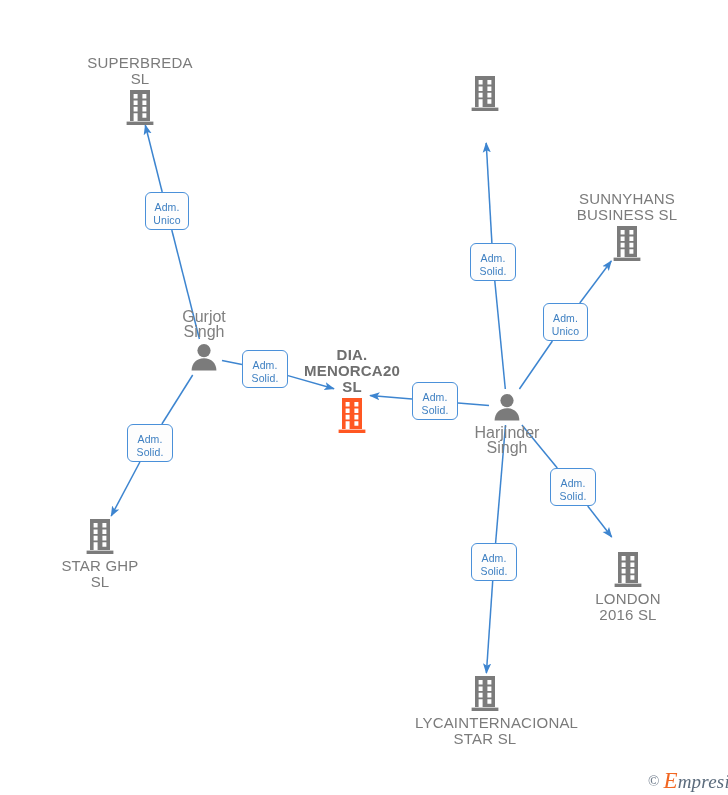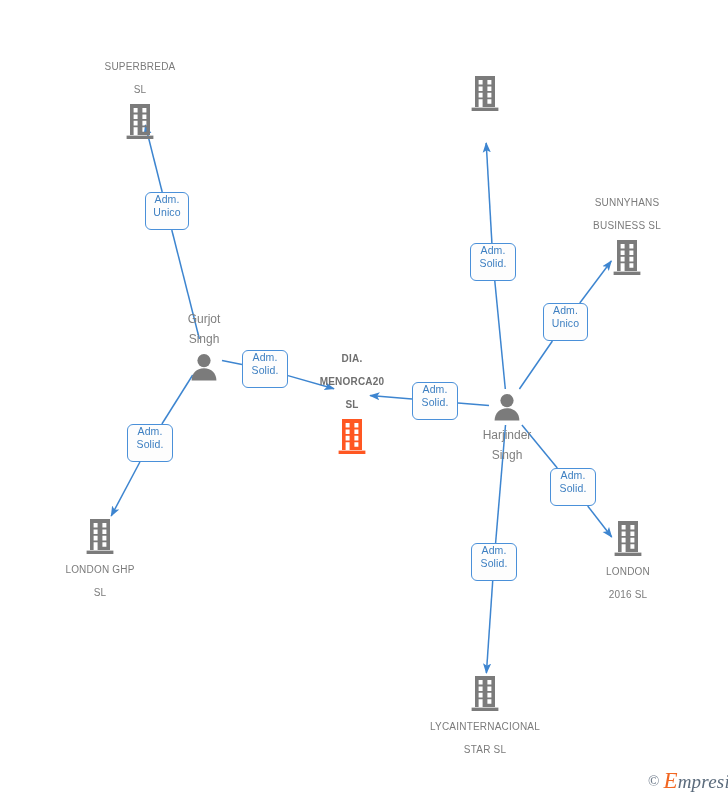--- a/index.html
+++ b/index.html
@@ -25,50 +25,50 @@
     height: 795px;
   }
   .node {
     position: absolute;
     width: 140px;
     margin-left: -70px;
     text-align: center;
     pointer-events: auto;
   }
   .node-label {
-    font-size: 10px;
-    line-height: 23px;
+    font-size: 15px;
+    line-height: 16px;
     letter-spacing: 0.2px;
     color: #7b7b7b;
     white-space: pre-line;
   }
   .node-label.person {
     color: #7f7f7f;
     letter-spacing: 0;
-    font-size: 12px;
-    line-height: 20px;
+    font-size: 16px;
+    line-height: 15px;
   }
   .node-icon {
     display: block;
     margin: 0 auto;
   }
   .node.label-above .node-icon { margin-top: 3px; }
   .node.label-below .node-label { margin-top: 3px; text-align: center; }
 
   .edge-label {
     position: absolute;
     box-sizing: border-box;
     background: #fdfdfd;
     border: 1.4px solid #4a90d9;
     border-radius: 6px;
     color: #3d7fc1;
     font-size: 10.5px;
     line-height: 13px;
     text-align: center;
-    padding: 0 3px 3px 3px;
+    padding: 8px 3px 3px 3px;
     white-space: pre-line;
     letter-spacing: 0.1px;
   }
   .watermark {
     position: absolute;
     display: flex;
     align-items: center;
     gap: 4px;
     font-size: 0;
   }
@@ -166,24 +166,24 @@
           <path d="M15,16.2 C22.6,16.2 27.4,21.4 27.4,28.6 L2.6,28.6 C2.6,21.4 7.4,16.2 15,16.2 Z" fill="#7b7b7b"></path>
         </svg>
         <div class="node-label person">Harjinder
 Singh</div>
       </div>
       <div class="node label-below" style="left: 100px; top: 519px;">
         <svg width="30" height="36" viewBox="0 0 30 36" class="node-icon">
           <path d="M5,0 H25 V31 H5 Z M8.6,4 h4 v4.6 h-4 Z M17.4,4 h4 v4.6 h-4 Z M8.6,10.4 h4 v4.6 h-4 Z M17.4,10.4 h4 v4.6 h-4 Z M8.6,16.8 h4 v4.6 h-4 Z M17.4,16.8 h4 v4.6 h-4 Z M8.6,23.2 h4 v7.8 h-4 Z M17.4,23.2 h4 v4.6 h-4 Z" fill="#7b7b7b" fill-rule="evenodd"></path>
           <path d="M1.6,31.6 H28.4 V35 H1.6 Z" fill="#7b7b7b"></path>
         </svg>
-        <div class="node-label">LONDON GHP
+        <div class="node-label">STAR GHP
 SL</div>
       </div>
-      <div class="node label-below" style="left: 628px; top: 521px;">
+      <div class="node label-below" style="left: 628px; top: 552px;">
         <svg width="30" height="36" viewBox="0 0 30 36" class="node-icon">
           <path d="M5,0 H25 V31 H5 Z M8.6,4 h4 v4.6 h-4 Z M17.4,4 h4 v4.6 h-4 Z M8.6,10.4 h4 v4.6 h-4 Z M17.4,10.4 h4 v4.6 h-4 Z M8.6,16.8 h4 v4.6 h-4 Z M17.4,16.8 h4 v4.6 h-4 Z M8.6,23.2 h4 v7.8 h-4 Z M17.4,23.2 h4 v4.6 h-4 Z" fill="#7b7b7b" fill-rule="evenodd"></path>
           <path d="M1.6,31.6 H28.4 V35 H1.6 Z" fill="#7b7b7b"></path>
         </svg>
         <div class="node-label">LONDON
 2016  SL</div>
       </div>
       <div class="node label-below" style="left: 485px; top: 676px;">
         <svg width="30" height="36" viewBox="0 0 30 36" class="node-icon">
           <path d="M5,0 H25 V31 H5 Z M8.6,4 h4 v4.6 h-4 Z M17.4,4 h4 v4.6 h-4 Z M8.6,10.4 h4 v4.6 h-4 Z M17.4,10.4 h4 v4.6 h-4 Z M8.6,16.8 h4 v4.6 h-4 Z M17.4,16.8 h4 v4.6 h-4 Z M8.6,23.2 h4 v7.8 h-4 Z M17.4,23.2 h4 v4.6 h-4 Z" fill="#7b7b7b" fill-rule="evenodd"></path>

